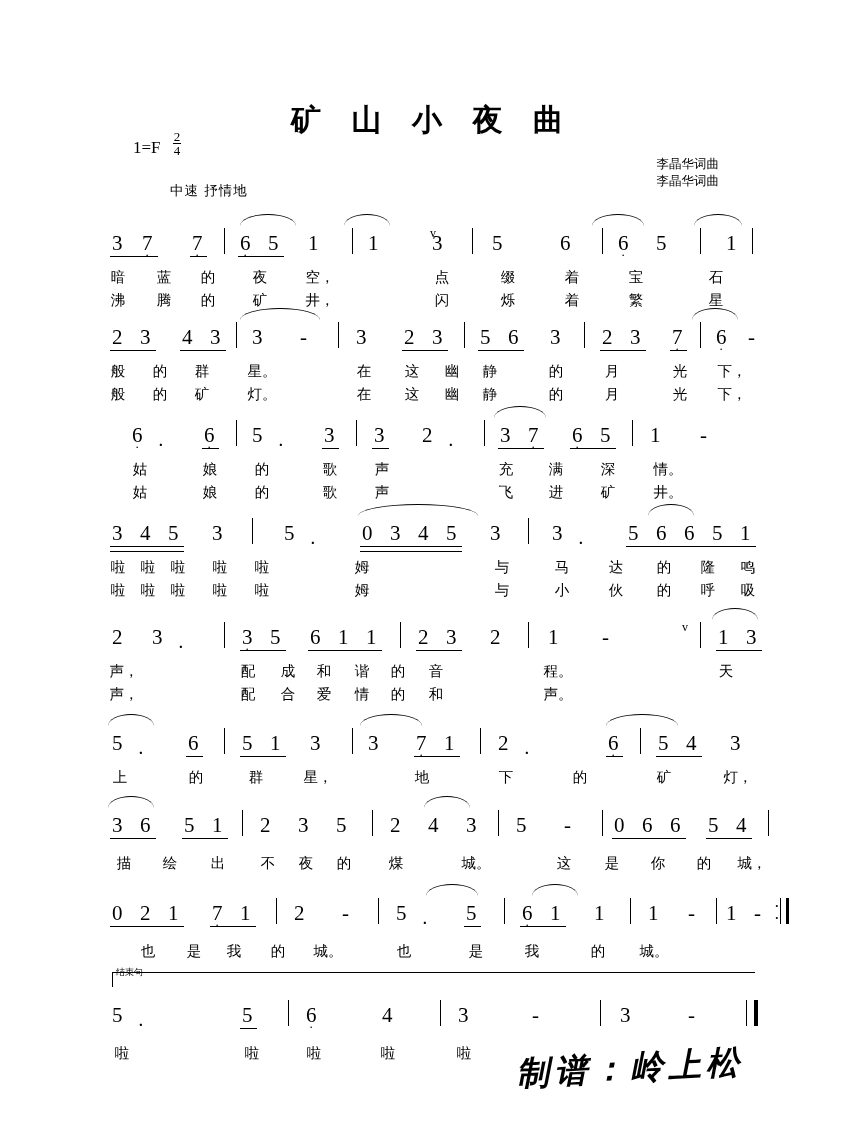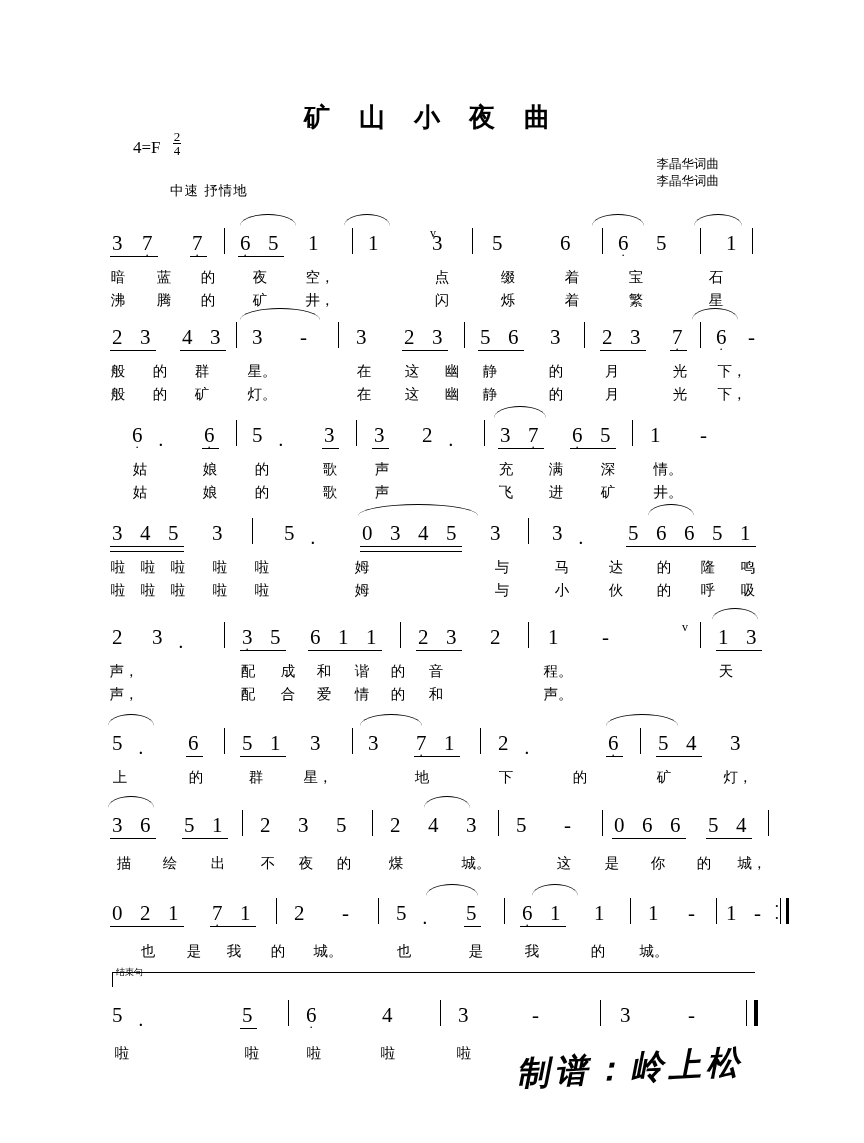--- a/index.html
+++ b/index.html
@@ -22,21 +22,21 @@
   }
 
   
   .title {
     position: absolute;
     top: 100px;
     left: 0;
     width: 864px;
     text-align: center;
     font-family: "DejaVu Serif", serif;
-    font-size: 26px;
+    font-size: 30px;
     letter-spacing: 10px;
     font-weight: 600;
   }
   .keysig {
     position: absolute;
     left: 133px;
     top: 130px;
     font-size: 17px;
     font-family: "Liberation Serif", serif;
   }
@@ -165,21 +165,21 @@
   }
 </style>
 </head>
 <body>
 
 <div class="sheet">
 
   <div class="title">矿 山 小 夜 曲</div>
 
   <div class="keysig">
-    <span>4=F</span>
+    <span>1=F</span>
     <span class="meter">
       <span class="num">2</span>
       <span class="den">4</span>
     </span>
   </div>
 
   <div class="composer">
     <div>李晶华词曲</div>
     <div>李晶华词曲</div>
   </div>

